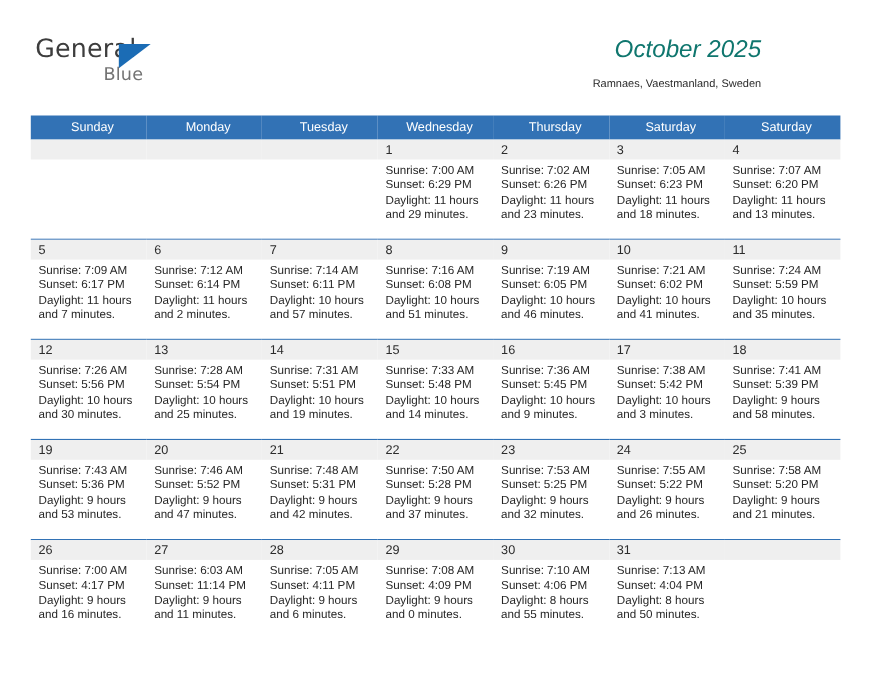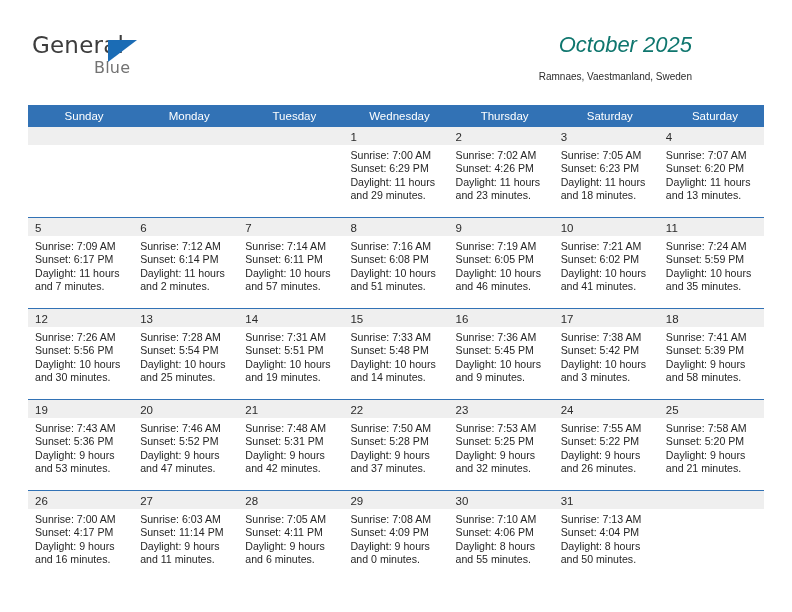--- a/index.html
+++ b/index.html
@@ -204,21 +204,21 @@
             <div>Daylight: 11 hours</div>
             <div>and 29 minutes.</div>
           </div>
         </div>
           </td>
         <td>
             <div class="daybox">
           <div class="daynum-band">2</div>
           <div class="info">
             <div>Sunrise: 7:02 AM</div>
-            <div>Sunset: 4:26 PM</div>
+            <div>Sunset: 6:26 PM</div>
             <div>Daylight: 11 hours</div>
             <div>and 23 minutes.</div>
           </div>
         </div>
           </td>
         <td>
             <div class="daybox">
           <div class="daynum-band">3</div>
           <div class="info">
             <div>Sunrise: 7:05 AM</div>

